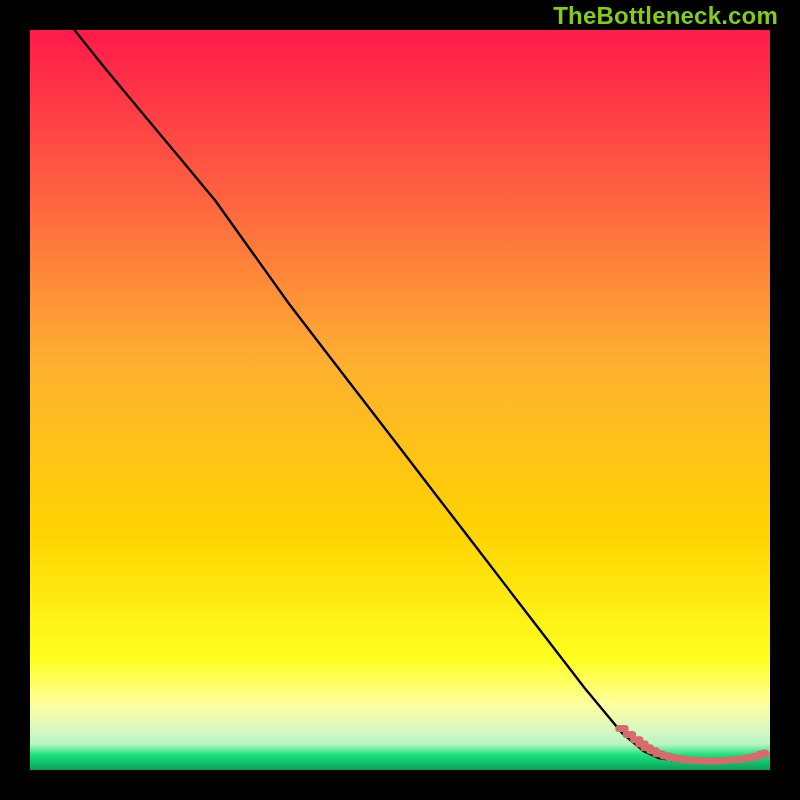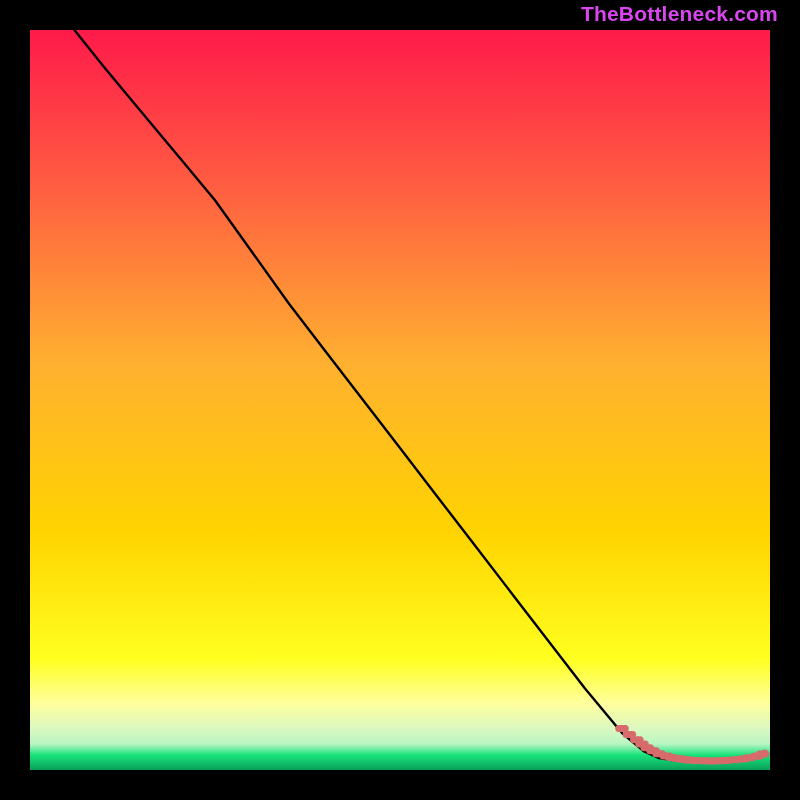--- a/index.html
+++ b/index.html
@@ -14,22 +14,22 @@
   .frame {
     position: relative;
     width: 800px;
     height: 800px;
     background: #000;
   }
   .attribution {
     position: absolute;
     top: 2px;
     right: 22px;
-    color: #d946ef;
-    font-size: 21px;
+    color: #84cc16;
+    font-size: 24px;
     font-weight: 600;
     letter-spacing: 0.2px;
     user-select: none;
   }
   .plot {
     position: absolute;
     left: 30px;
     top: 30px;
     width: 740px;
     height: 740px;

